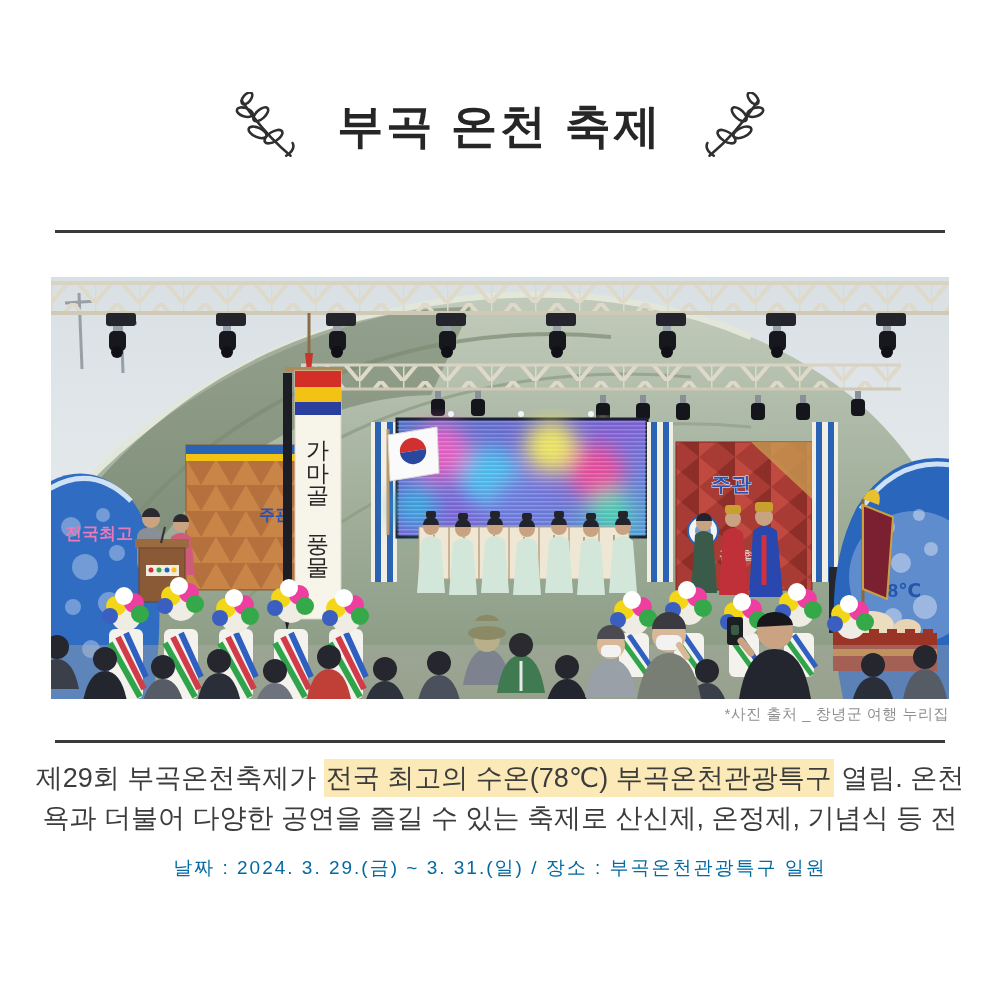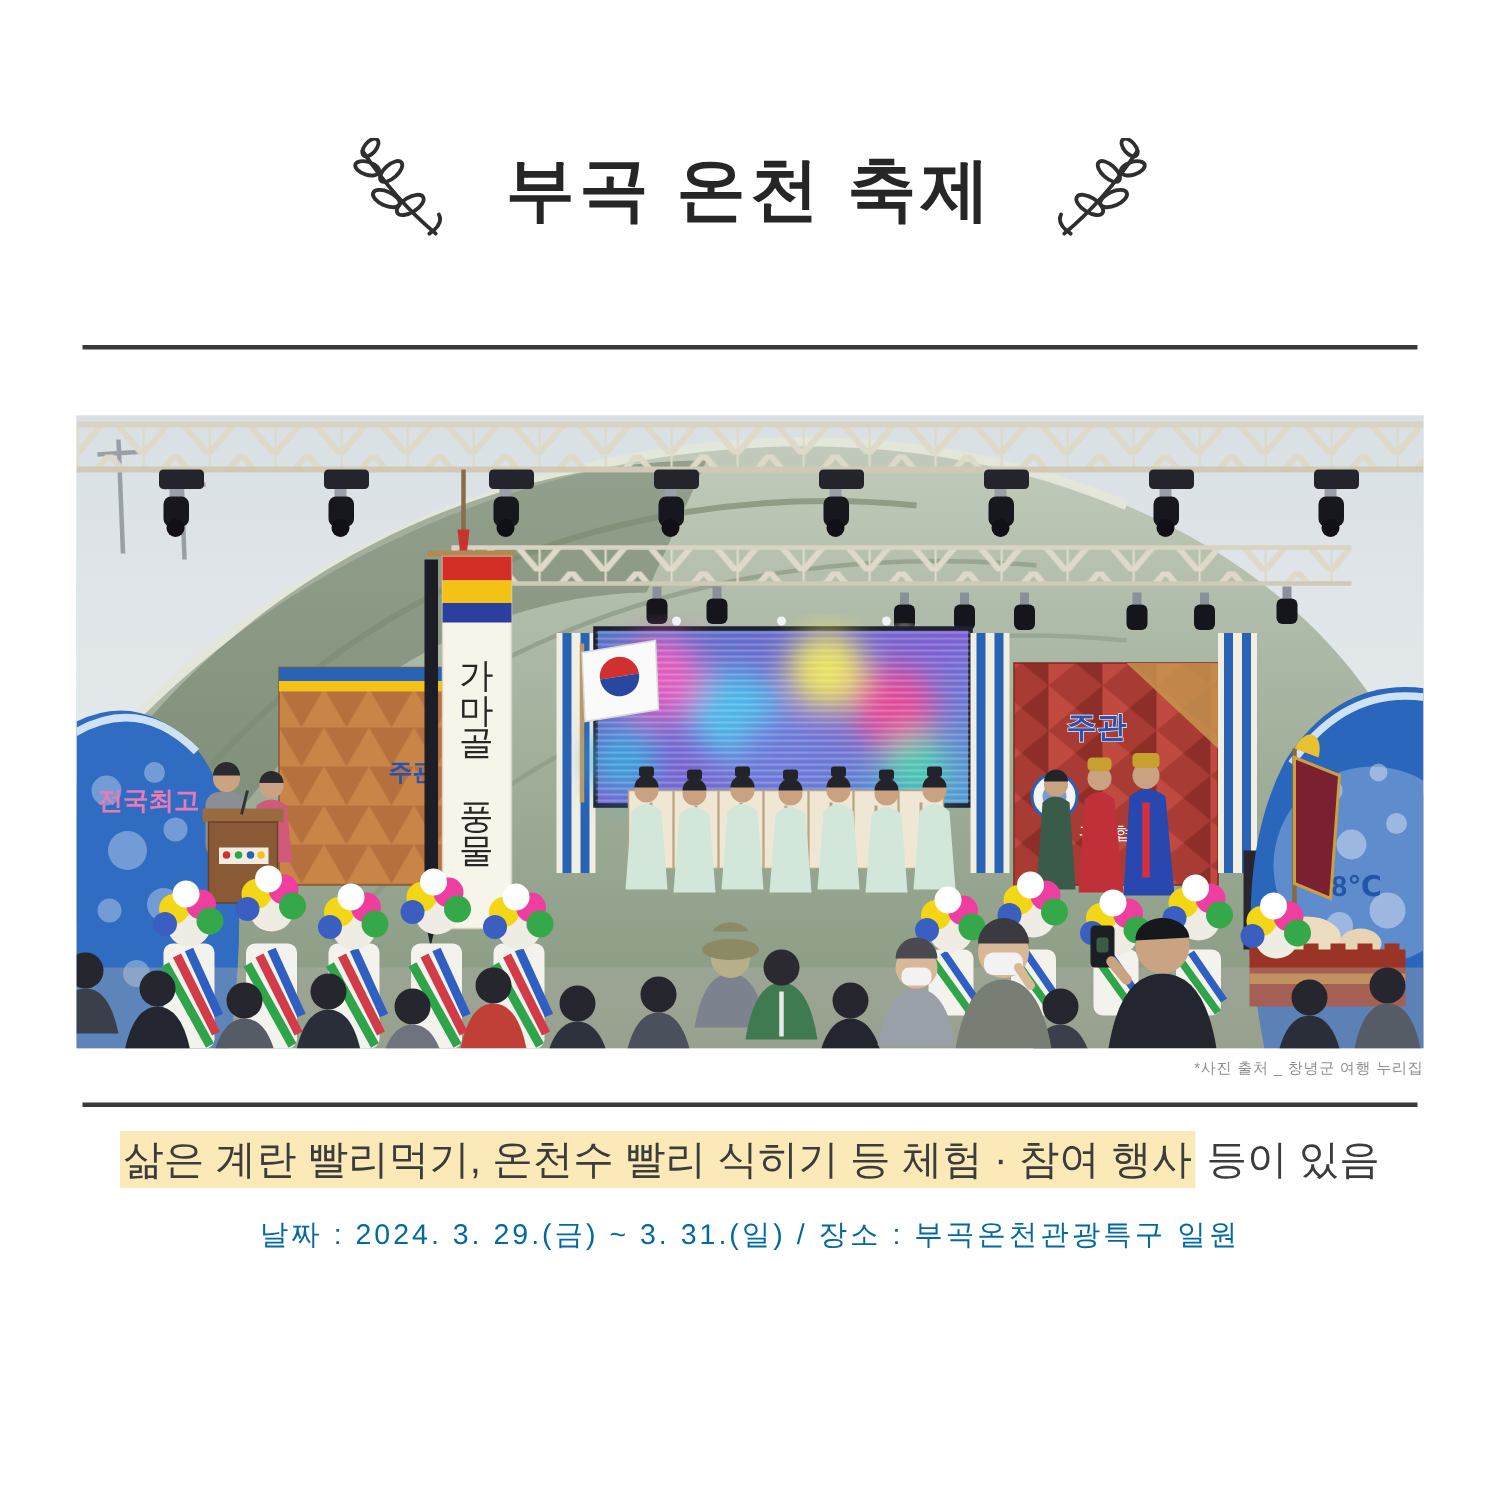--- a/index.html
+++ b/index.html
@@ -10,21 +10,21 @@
   .title{font-size:46px;font-weight:700;color:#262626;letter-spacing:3px;line-height:68px;}
   .ornament{width:64px;height:68px;}
   .ornament svg{width:100%;height:100%;}
   
   .divider{width:890px;margin:0 auto;border:none;border-top:3px solid #3a3a3a;height:0;}
   .divider.top{margin-top:70px;}
   .divider.mid{margin-top:16px;}
   
   .photo-col{width:898px;margin:44px auto 0 auto;}
   .photo-frame{width:898px;height:422px;overflow:hidden;background:#cfd6da;}
-  .caption{margin-top:6px;text-align:right;font-size:10px;color:#8f8f8f;letter-spacing:0.5px;}
+  .caption{margin-top:6px;text-align:right;font-size:15px;color:#8f8f8f;letter-spacing:0.5px;}
   
   .body-text{margin-top:15px;text-align:center;font-size:27px;line-height:40px;color:#3c3c3c;}
   .body-line{margin:0;}
   .hl{background:#fbeab8;padding:4px 2px;}
   .hl:empty{display:none;}
   
   .footer{margin-top:17px;text-align:center;font-size:19px;color:#0369a1;letter-spacing:2px;}
   svg text{font-family:"Liberation Sans","DejaVu Sans",sans-serif;}
   .vtext{writing-mode:vertical-rl;text-orientation:upright;}
 </style>
@@ -463,18 +463,19 @@
           </g>
         </g>
       </svg>
     </div>
     <div class="caption">*사진 출처 _ 창녕군 여행 누리집</div>
   </div>
 
   <hr class="divider mid">
 
   <div class="body-text">
-    <p class="body-line"><span></span><span class="hl">삶은 계란 빨리먹기, 온천수 빨리 식히기 등 체험 · 참여 행사</span><span> 등이 있음</span></p>
+    <p class="body-line"><span>제29회 부곡온천축제가 </span><span class="hl">전국 최고의 수온(78℃) 부곡온천관광특구</span><span> 열림. 온천</span></p>
+    <p class="body-line"><span>욕과 더불어 다양한 공연을 즐길 수 있는 축제로 산신제, 온정제, 기념식 등 전</span><span></span></p>
   </div>
 
   <div class="footer">날짜 : 2024. 3. 29.(금) ~ 3. 31.(일) / 장소 : 부곡온천관광특구 일원</div>
 
 </div>
 
 </body></html>

